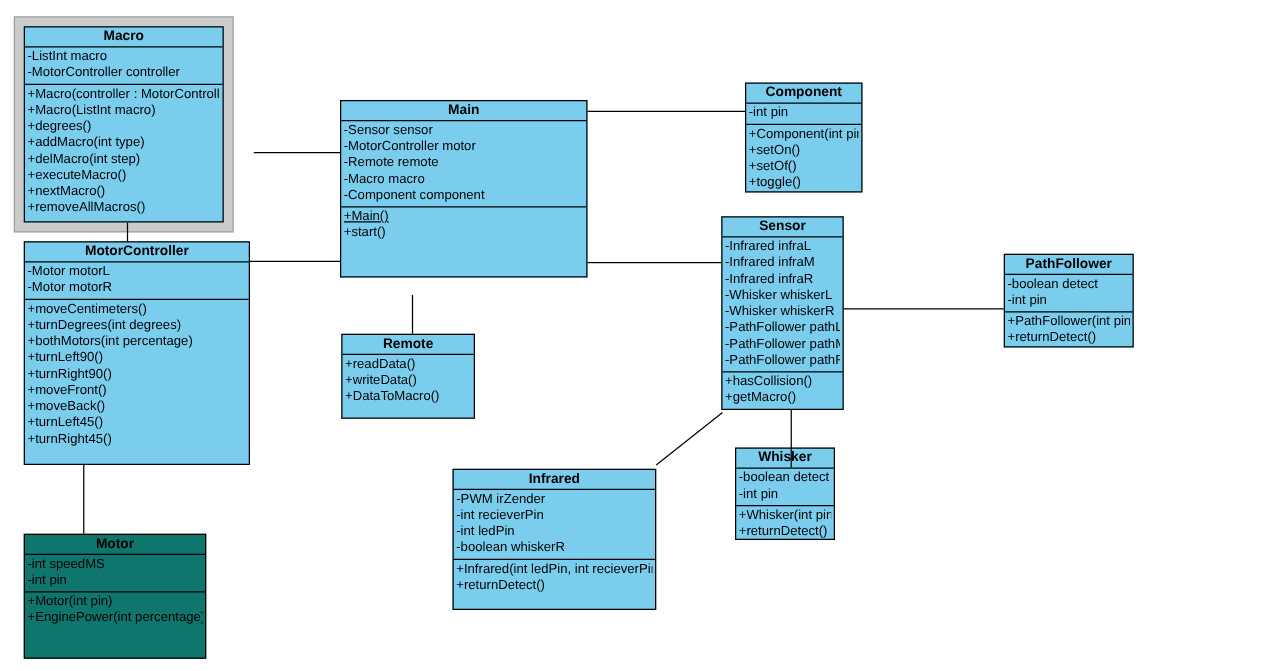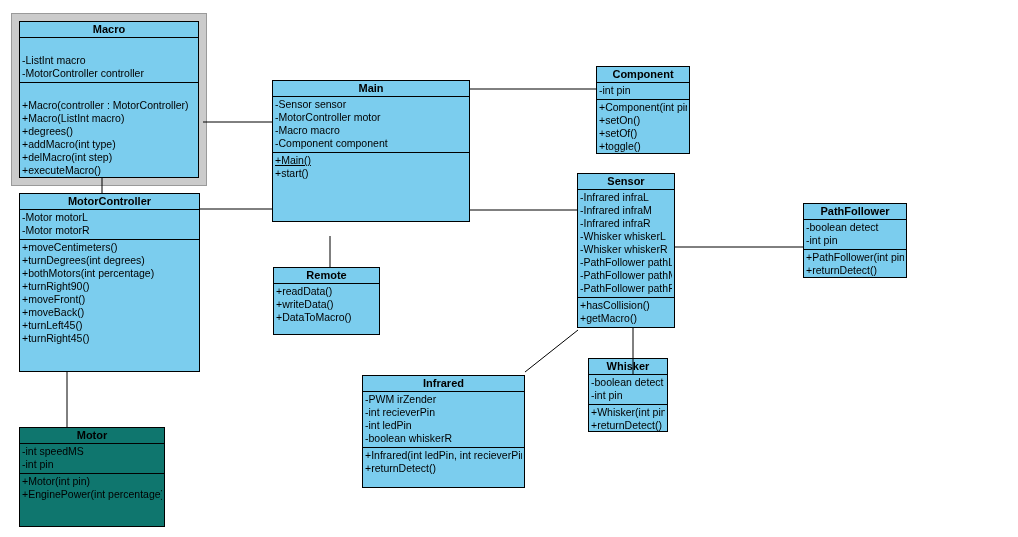--- a/index.html
+++ b/index.html
@@ -58,21 +58,21 @@
   #connector-layer line {
     stroke: #000;
     stroke-width: 1;
   }
 </style>
 </head>
 <body>
 
 <div id="canvas" style="background: rgb(255, 255, 255);">
   <div id="class-layer">
-      <div class="uml-class selected" style="left: 19px; top: 21px; width: 180px; height: 157px; background: rgb(123, 205, 238); border-color: rgb(0, 0, 0); gap: 15px;">
+      <div class="uml-class selected" style="left: 19px; top: 21px; width: 160px; height: 157px; background: rgb(123, 205, 238); border-color: rgb(0, 0, 0);">
         <div class="uml-title">Macro</div>
         <div class="uml-compartment attrs">
           <div class="uml-member">-ListInt macro</div>
           <div class="uml-member">-MotorController controller</div>
         </div>
         <div class="uml-compartment methods">
           <div class="uml-member">+Macro(controller : MotorController)</div>
           <div class="uml-member">+Macro(ListInt macro)</div>
           <div class="uml-member">+degrees()</div>
           <div class="uml-member">+addMacro(int type)</div>
@@ -85,20 +85,21 @@
       <div class="uml-class" style="left: 19px; top: 193px; width: 181px; height: 179px; background: rgb(123, 205, 238); border-color: rgb(0, 0, 0);">
         <div class="uml-title">MotorController</div>
         <div class="uml-compartment attrs">
           <div class="uml-member">-Motor motorL</div>
           <div class="uml-member">-Motor motorR</div>
         </div>
         <div class="uml-compartment methods">
           <div class="uml-member">+moveCentimeters()</div>
           <div class="uml-member">+turnDegrees(int degrees)</div>
           <div class="uml-member">+bothMotors(int percentage)</div>
+          <div class="uml-member">+turnLeft90()</div>
           <div class="uml-member">+turnRight90()</div>
           <div class="uml-member">+moveFront()</div>
           <div class="uml-member">+moveBack()</div>
           <div class="uml-member">+turnLeft45()</div>
           <div class="uml-member">+turnRight45()</div>
         </div>
       </div>
       <div class="uml-class" style="left: 19px; top: 427px; width: 146px; height: 100px; background: #0f766e; border-color: rgb(0, 0, 0);">
         <div class="uml-title">Motor</div>
         <div class="uml-compartment attrs">
@@ -108,20 +109,21 @@
         <div class="uml-compartment methods">
           <div class="uml-member">+Motor(int pin)</div>
           <div class="uml-member">+EnginePower(int percentage)</div>
         </div>
       </div>
       <div class="uml-class" style="left: 272px; top: 80px; width: 198px; height: 142px; background: rgb(123, 205, 238); border-color: rgb(0, 0, 0);">
         <div class="uml-title">Main</div>
         <div class="uml-compartment attrs">
           <div class="uml-member">-Sensor sensor</div>
           <div class="uml-member">-MotorController motor</div>
+          <div class="uml-member">-Remote remote</div>
           <div class="uml-member">-Macro macro</div>
           <div class="uml-member">-Component component</div>
         </div>
         <div class="uml-compartment methods">
           <div class="uml-member underlined">+Main()</div>
           <div class="uml-member">+start()</div>
         </div>
       </div>
       <div class="uml-class" style="left: 273px; top: 267px; width: 107px; height: 68px; background: rgb(123, 205, 238); border-color: rgb(0, 0, 0);">
         <div class="uml-title">Remote</div>

